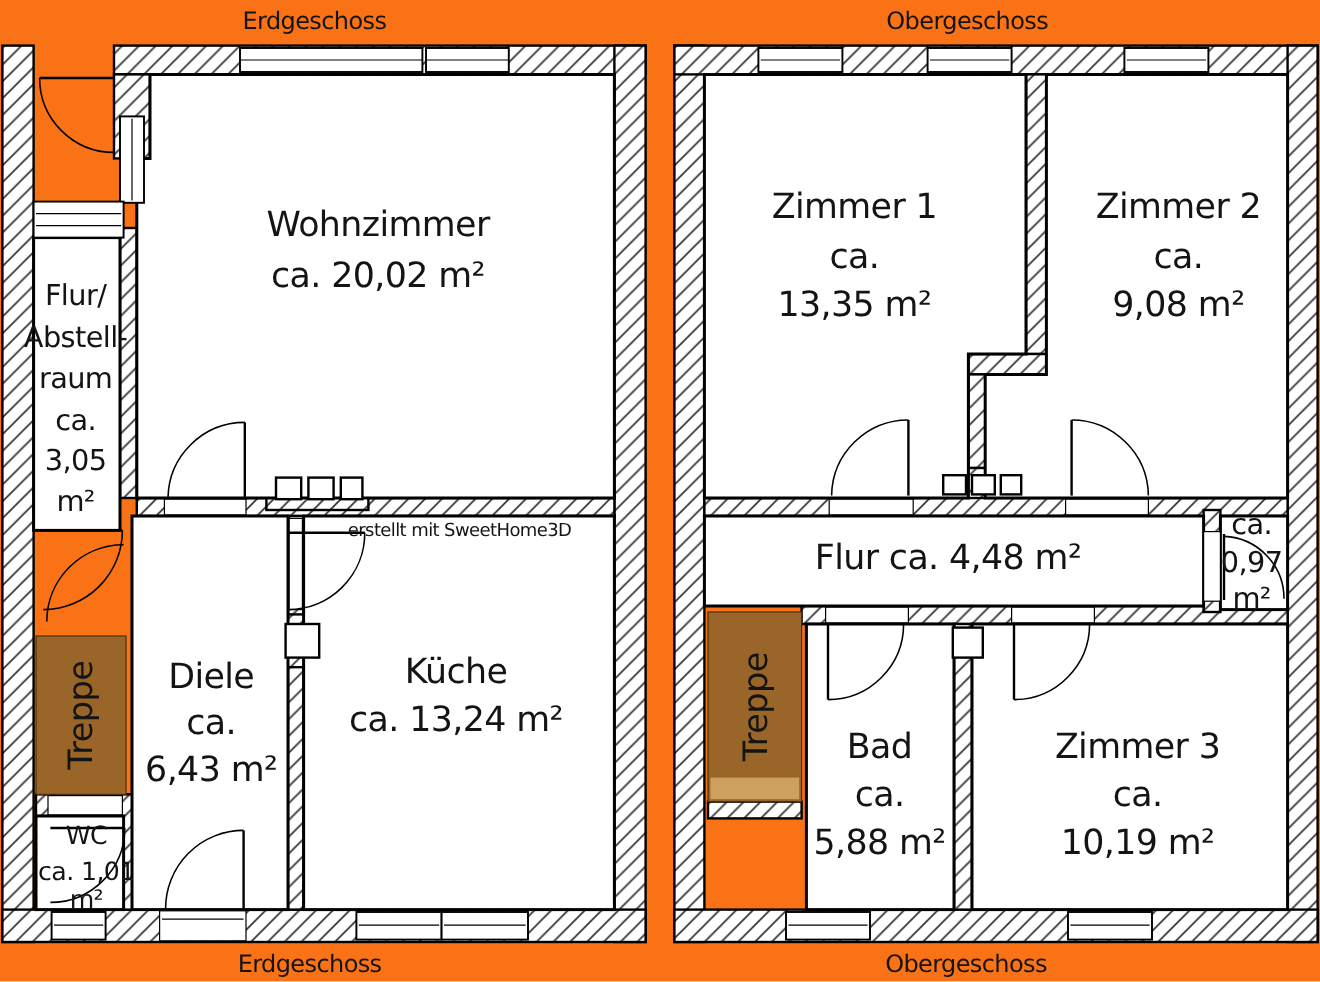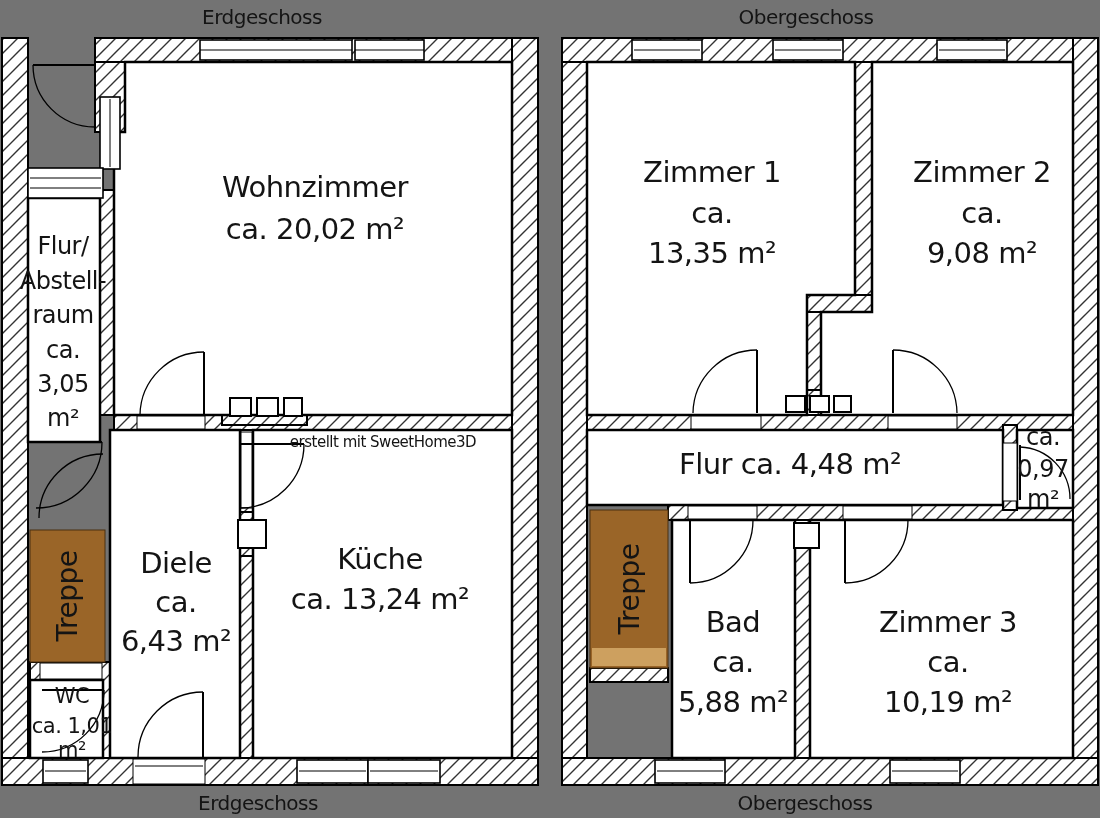--- a/index.html
+++ b/index.html
@@ -1,16 +1,16 @@
 <!DOCTYPE html>
 <html><head>
 <meta charset="utf-8">
 <style>
   html,body{margin:0;padding:0;background:#ffffff;}
-  .canvas{position:relative;width:1100px;height:818px;background:#737373;overflow:hidden;}
+  .canvas{position:relative;width:1100px;height:818px;background:#f97316;overflow:hidden;}
   svg{display:block;}
   .wall{fill:url(#hatch);stroke:#000;stroke-width:2;}
   .room{fill:#ffffff;stroke:#000;stroke-width:2.5;}
   .win{fill:#ffffff;stroke:#000;stroke-width:1.6;}
   .winline{stroke:#000;stroke-width:1;fill:none;}
   .open{fill:#ffffff;stroke:#000;stroke-width:1;}
   .leaf{stroke:#000;stroke-width:2;fill:none;}
   .arc{stroke:#000;stroke-width:1.3;fill:none;}
   .fix{fill:#ffffff;stroke:#000;stroke-width:2;}
   text{font-family:"DejaVu Sans","Liberation Sans",sans-serif;fill:#141414;letter-spacing:-0.5px;}

